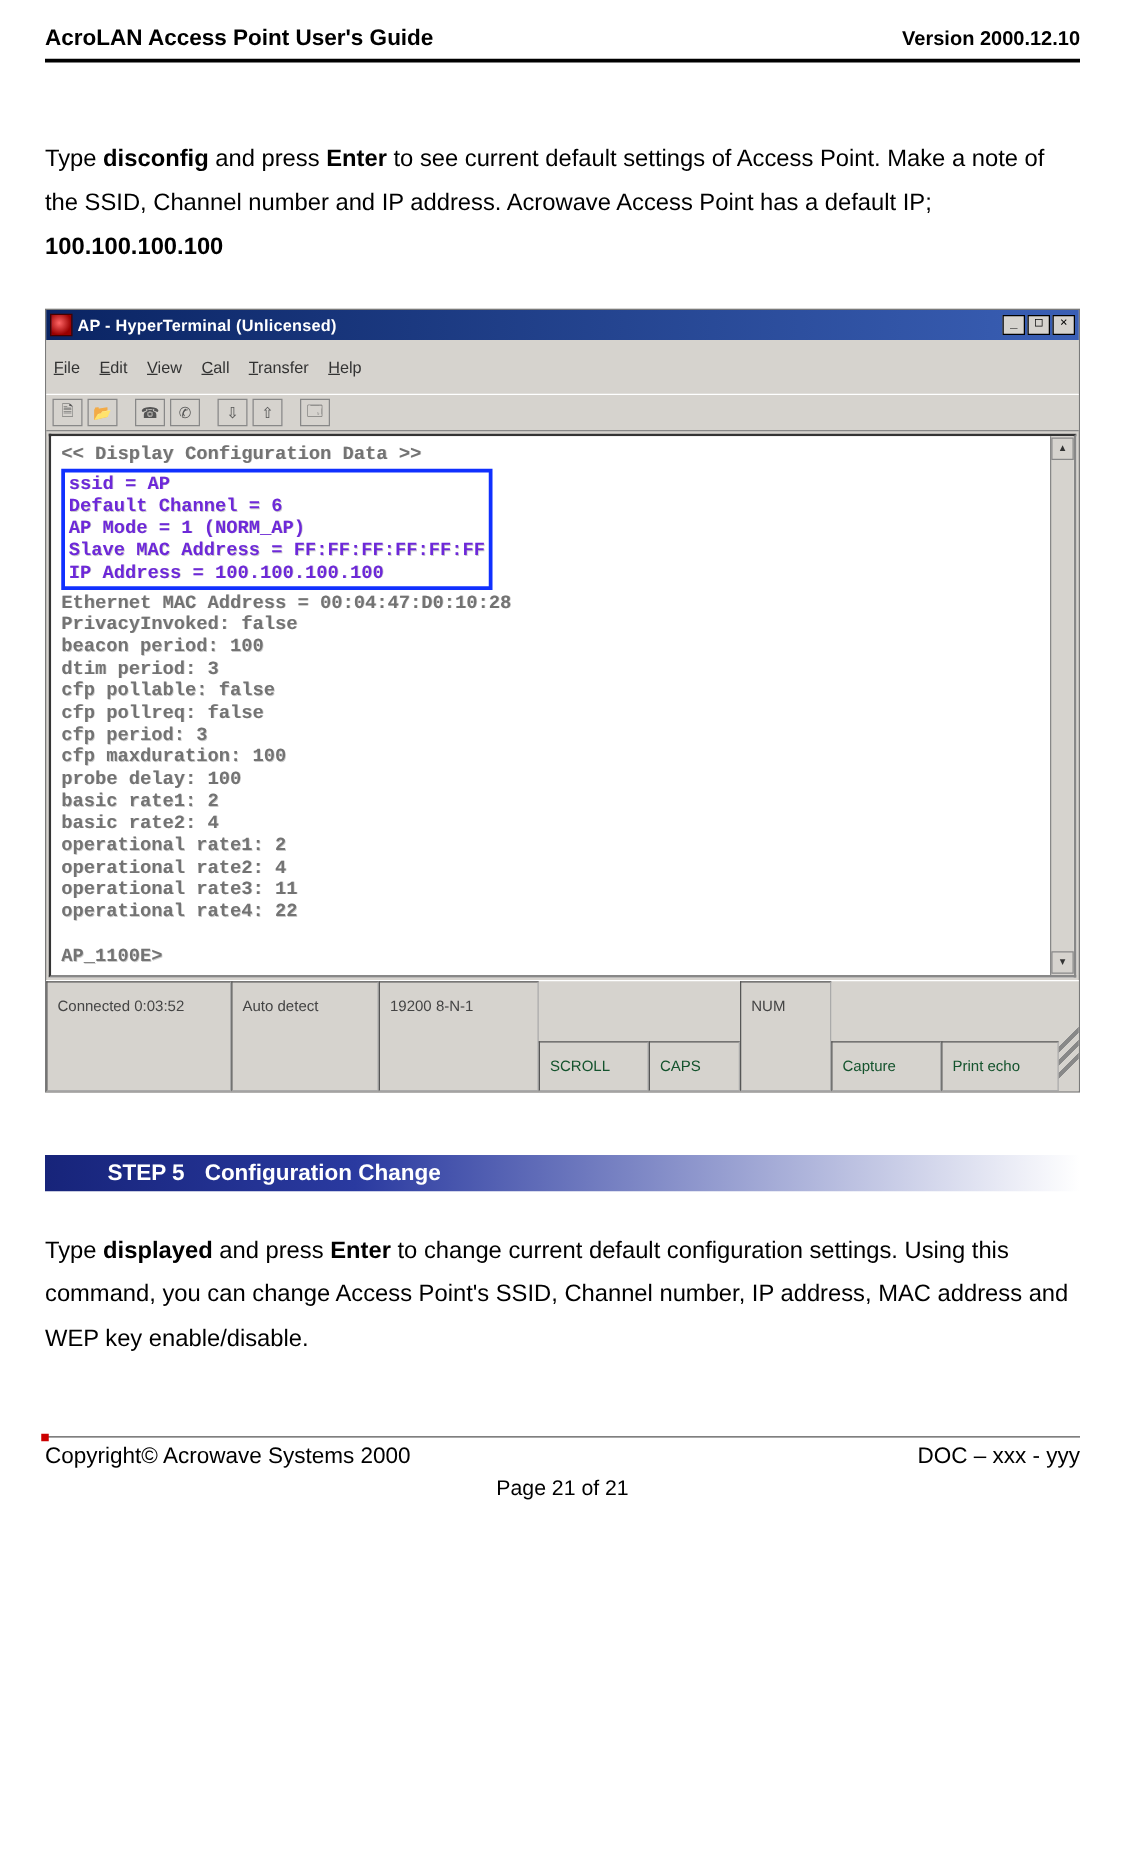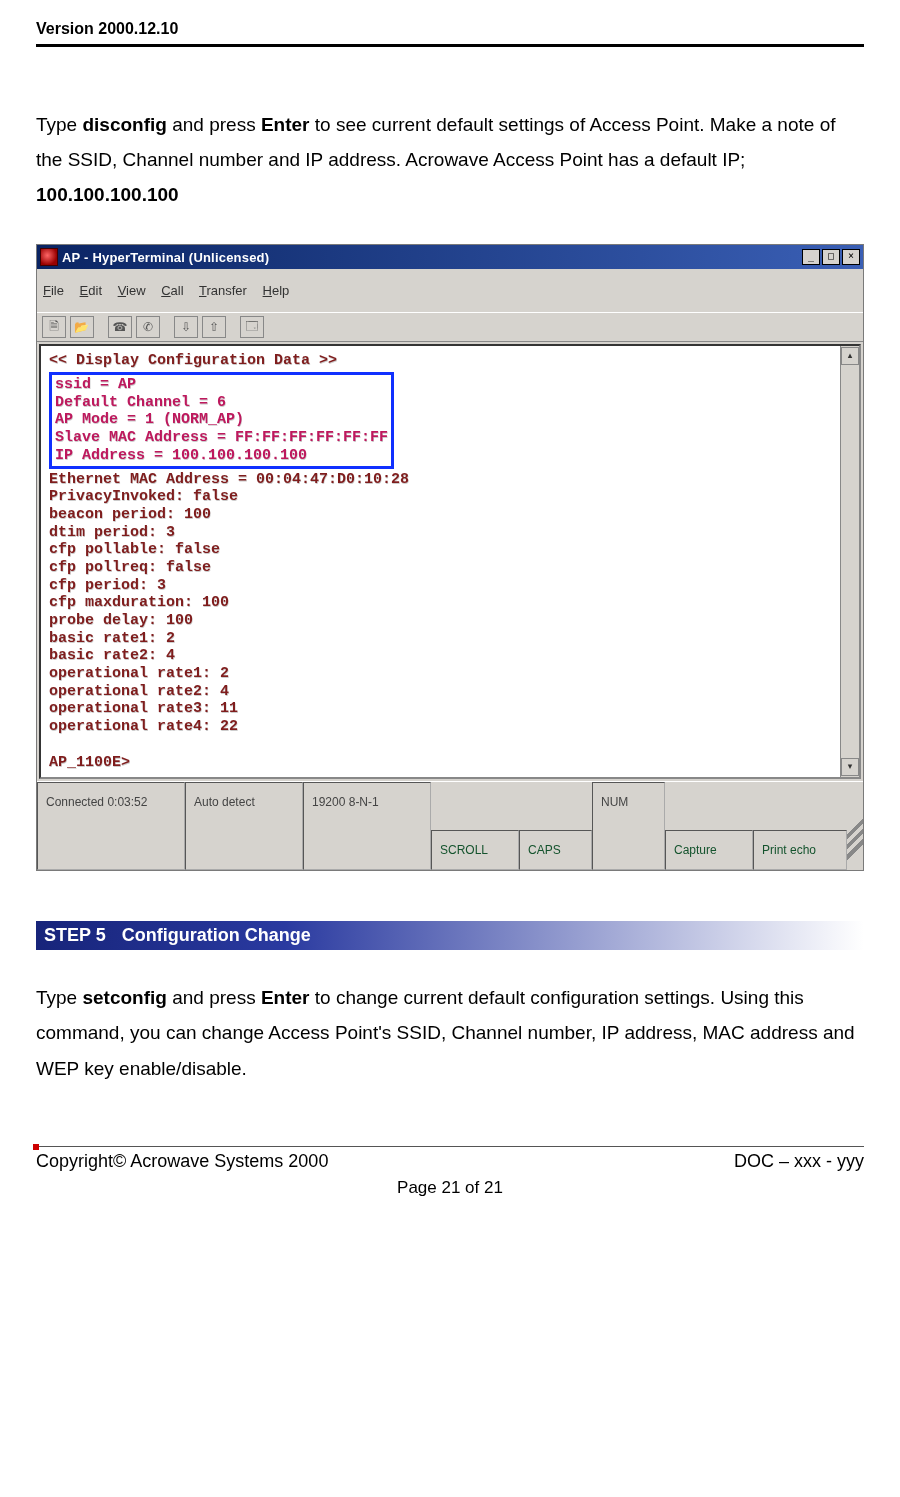--- a/index.html
+++ b/index.html
@@ -95,33 +95,33 @@
   }
   .term-content {
     flex: 1;
     padding: 6px 8px 6px 8px;
     background: #fff;
   }
   .term-pre {
     font-family: "Courier New", monospace;
     font-weight: bold;
     font-size: 15px;
-    color: #7f1d1d;
+    color: #737373;
     line-height: 1.18;
     margin: 0;
     white-space: pre;
     text-shadow: 0.5px 0.5px 0 #ccc;
   }
   .highlight-box {
     border: 3px solid #1030ff;
     padding: 1px 3px;
     margin: 2px 0;
     display: inline-block;
   }
-  .highlight-box .term-pre { color:#be185d; }
+  .highlight-box .term-pre { color:#6d28d9; }
   .term-scroll {
     width: 18px;
     background: #d6d3ce;
     border-left: 1px solid #888;
     display: flex; flex-direction: column; justify-content: space-between;
   }
   .scroll-btn {
     width: 16px; height: 16px; background:#d6d3ce;
     border:1px solid #888; font-size:9px; text-align:center; line-height:14px;
     color:#333; margin:1px auto;
@@ -140,21 +140,21 @@
   }
   .status-cell.dim { color: #14532d; margin-top: 48px; }
   .step-banner {
     background: linear-gradient(to right, #17247a 0%, #2a3aa0 30%, #ffffff 100%);
     color: #fff;
     font-weight: bold;
     font-size: 18px;
     padding: 4px 8px;
     margin-bottom: 30px;
   }
-  .step-banner .step-num { margin-right: 16px; }
+  .step-banner .step-num { margin-right: 16px; margin-left: 42px; }
   .footer-rule {
     border-top: 1px solid #555;
     margin-top: 60px;
     margin-bottom: 4px;
     position: relative;
   }
   .footer-rule-dot {
     position:absolute; left:-3px; top:-3px;
     width:6px; height:6px; background:#c00;
   }
@@ -170,20 +170,21 @@
     width: 16px;
     background: linear-gradient(135deg, transparent 50%, #888 50%, #888 55%, transparent 55%, transparent 60%, #888 60%, #888 65%, transparent 65%, transparent 70%, #888 70%, #888 75%, transparent 75%);
   }
 </style>
 </head>
 <body>
 
 <div class="page">
 
   <div class="header-row">
+    <span>AcroLAN Access Point User's Guide</span>
     <span class="header-version">Version 2000.12.10</span>
   </div>
   <div class="header-rule"></div>
 
   <div class="body-text">
     <span>Type </span><b>disconfig</b><span> and press </span><b>Enter</b><span> to see current default settings of Access Point. Make a note of the SSID, Channel number and IP address. Acrowave Access Point has a default IP; </span><b>100.100.100.100</b>
   </div>
 
   <div class="terminal-window">
     <div class="title-bar">
@@ -259,21 +260,21 @@
       <div class="status-cell dim" style="flex:1">Print echo</div>
       <div class="status-grip"></div>
     </div>
   </div>
 
   <div class="step-banner">
     <span class="step-num">STEP 5</span><span>Configuration Change</span>
   </div>
 
   <div class="body-text">
-    <span>Type </span><b>setconfig</b><span> and press </span><b>Enter</b><span> to change current default configuration settings. Using this command, you can change Access Point's SSID, Channel number, IP address, MAC address and WEP key enable/disable.</span>
+    <span>Type </span><b>displayed</b><span> and press </span><b>Enter</b><span> to change current default configuration settings. Using this command, you can change Access Point's SSID, Channel number, IP address, MAC address and WEP key enable/disable.</span>
   </div>
 
 
   <div class="footer-rule">
     <div class="footer-rule-dot"></div>
   </div>
   <div class="footer-row">
     <span>Copyright© Acrowave Systems 2000</span>
     <span>DOC – xxx - yyy</span>
   </div>

